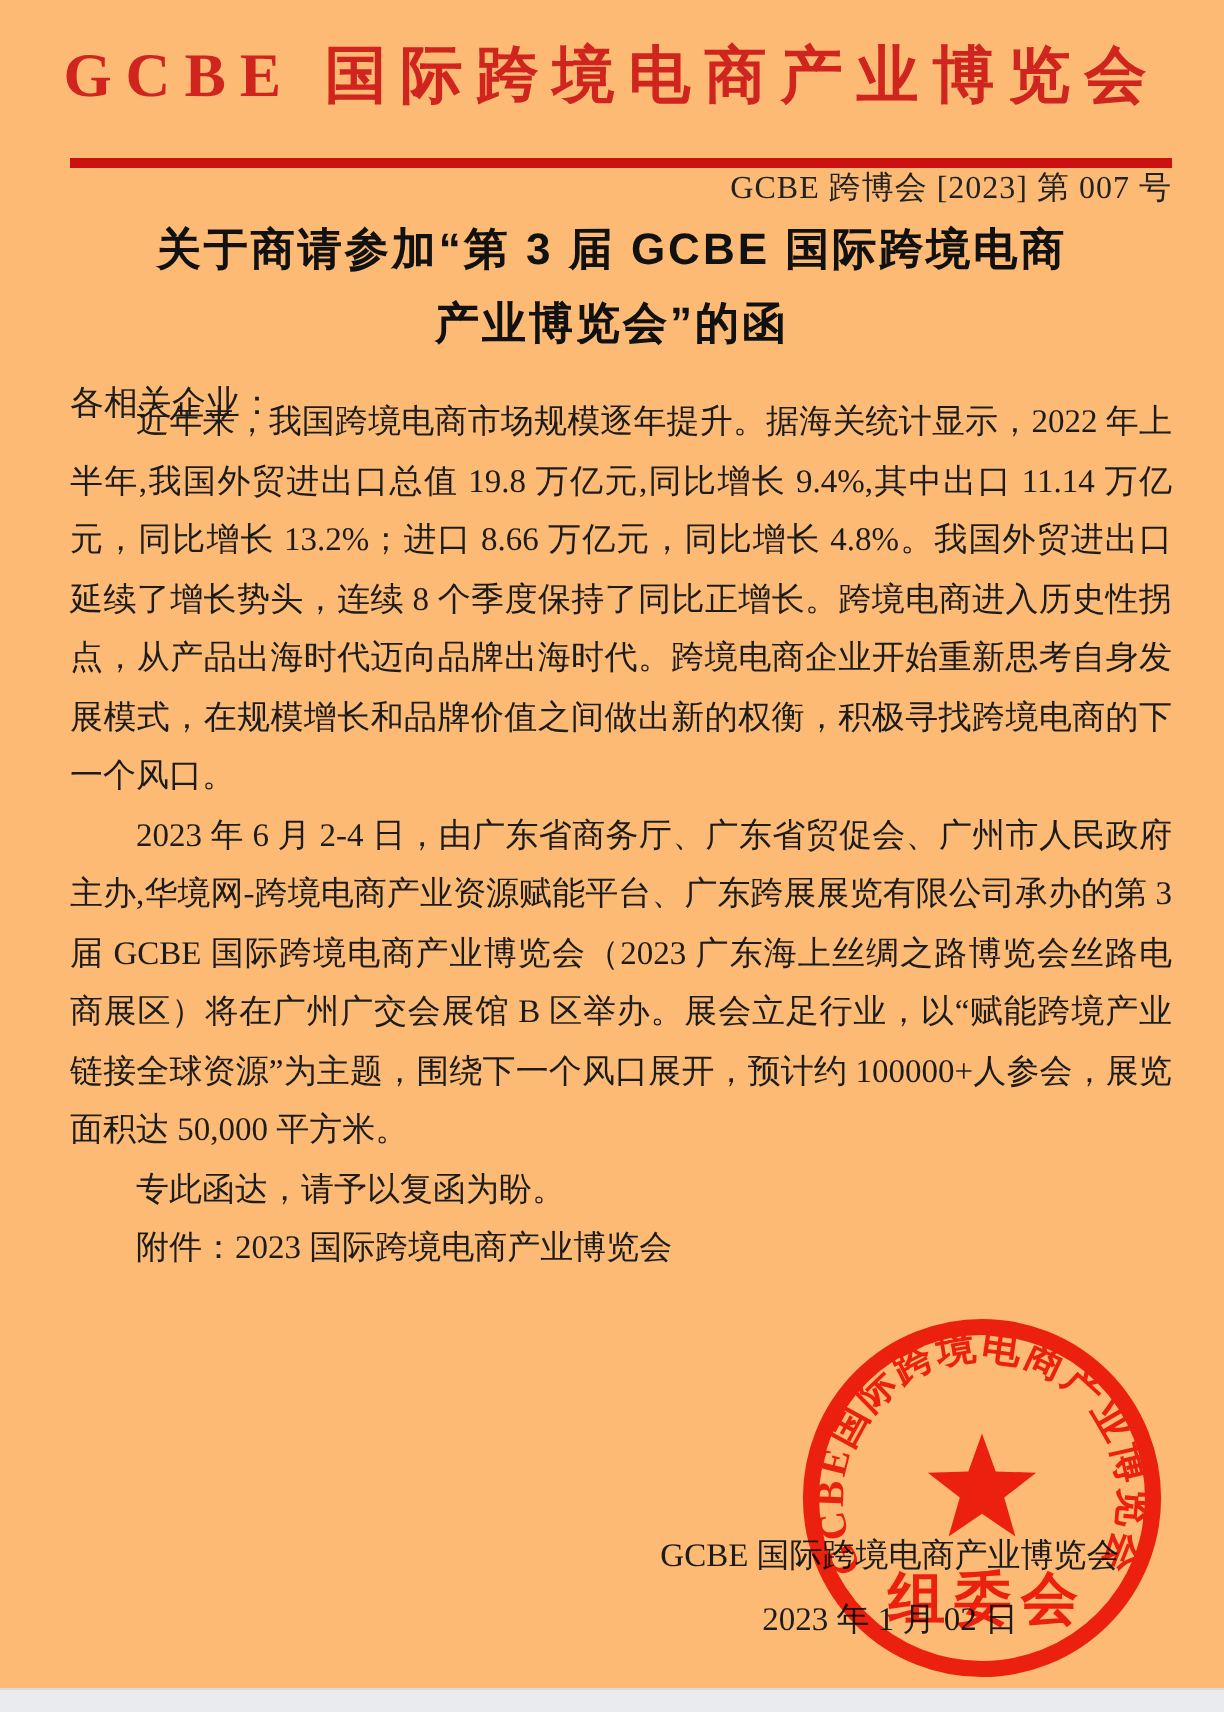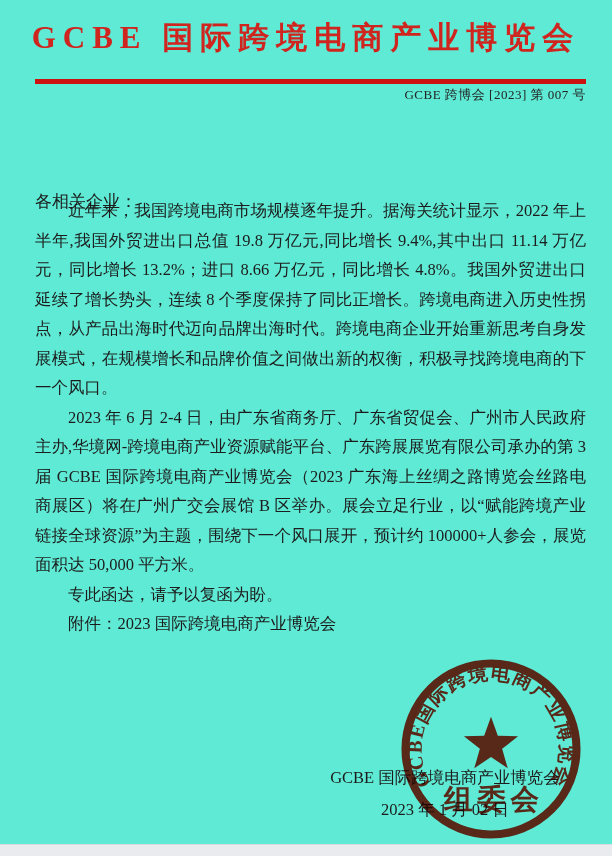--- a/index.html
+++ b/index.html
@@ -1,19 +1,19 @@
 <!DOCTYPE html>
 <html><head>
 <meta charset="utf-8">
 <style>
   html,body{margin:0;padding:0;background:#ffffff;}
   .page{
     position:relative;
     width:612px;height:856px;
-    background:#5eead4;
+    background:#fdba74;
     overflow:hidden;
     font-family:"Liberation Serif","DejaVu Serif",serif;
     color:#1c1c1c;
   }
   .masthead{
     position:absolute;top:16px;left:0;width:612px;
     text-align:center;
     font-family:"Liberation Serif","DejaVu Serif",serif;
     font-weight:bold;
     font-size:31px;line-height:44px;
@@ -21,21 +21,21 @@
     color:#d0241e;
     white-space:nowrap;
   }
   .red-rule{
     position:absolute;top:79px;left:35px;width:551px;height:5px;
     background:#cc1111;
   }
   .doc-number{
     position:absolute;top:87px;left:35px;width:551px;
     text-align:right;
-    font-size:13px;line-height:16px;
+    font-size:16px;line-height:16px;
     color:#222;
     letter-spacing:0.5px;
   }
   .doc-title{
     position:absolute;top:106px;left:0;width:612px;
     text-align:center;
     font-family:"Liberation Sans","DejaVu Sans",sans-serif;
     font-weight:bold;
     font-size:22px;line-height:37px;
     letter-spacing:1.5px;
@@ -92,20 +92,24 @@
 <body>
 
 <div class="page">
 
   <div class="masthead">GCBE 国际跨境电商产业博览会</div>
 
   <div class="red-rule"></div>
 
   <div class="doc-number">GCBE 跨博会 [2023] 第 007 号</div>
 
+  <div class="doc-title">
+    <div>关于商请参加“第 3 届 GCBE 国际跨境电商</div>
+    <div>产业博览会”的函</div>
+  </div>
 
   <div class="salutation">各相关企业：</div>
 
   <div class="body-text">
     <p>近年来，我国跨境电商市场规模逐年提升。据海关统计显示，2022 年上半年,我国外贸进出口总值 19.8 万亿元,同比增长 9.4%,其中出口 11.14 万亿元，同比增长 13.2%；进口 8.66 万亿元，同比增长 4.8%。我国外贸进出口延续了增长势头，连续 8 个季度保持了同比正增长。跨境电商进入历史性拐点，从产品出海时代迈向品牌出海时代。跨境电商企业开始重新思考自身发展模式，在规模增长和品牌价值之间做出新的权衡，积极寻找跨境电商的下一个风口。</p>
     <p>2023 年 6 月 2-4 日，由广东省商务厅、广东省贸促会、广州市人民政府主办,华境网-跨境电商产业资源赋能平台、广东跨展展览有限公司承办的第 3 届 GCBE 国际跨境电商产业博览会（2023 广东海上丝绸之路博览会丝路电商展区）将在广州广交会展馆 B 区举办。展会立足行业，以“赋能跨境产业 链接全球资源”为主题，围绕下一个风口展开，预计约 100000+人参会，展览面积达 50,000 平方米。</p>
     <p>专此函达，请予以复函为盼。</p>
     <p>附件：2023 国际跨境电商产业博览会</p>
   </div>
 

